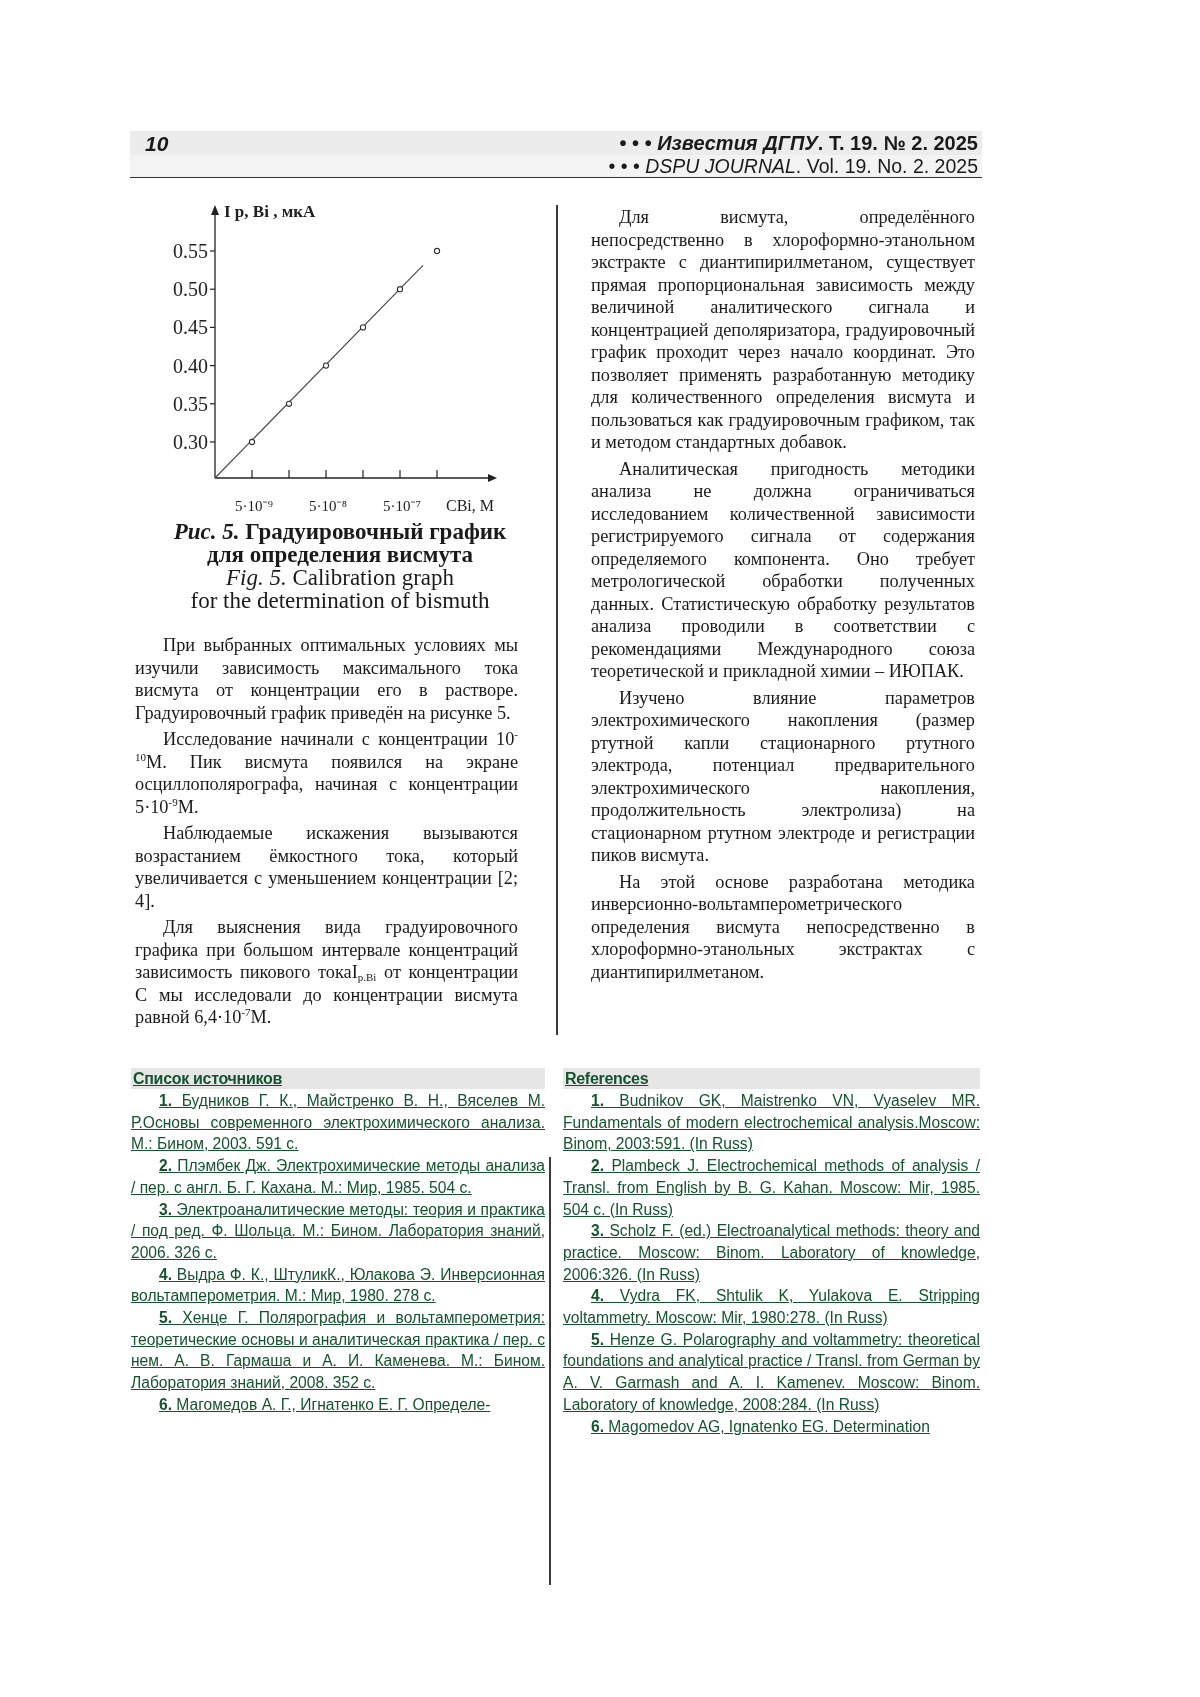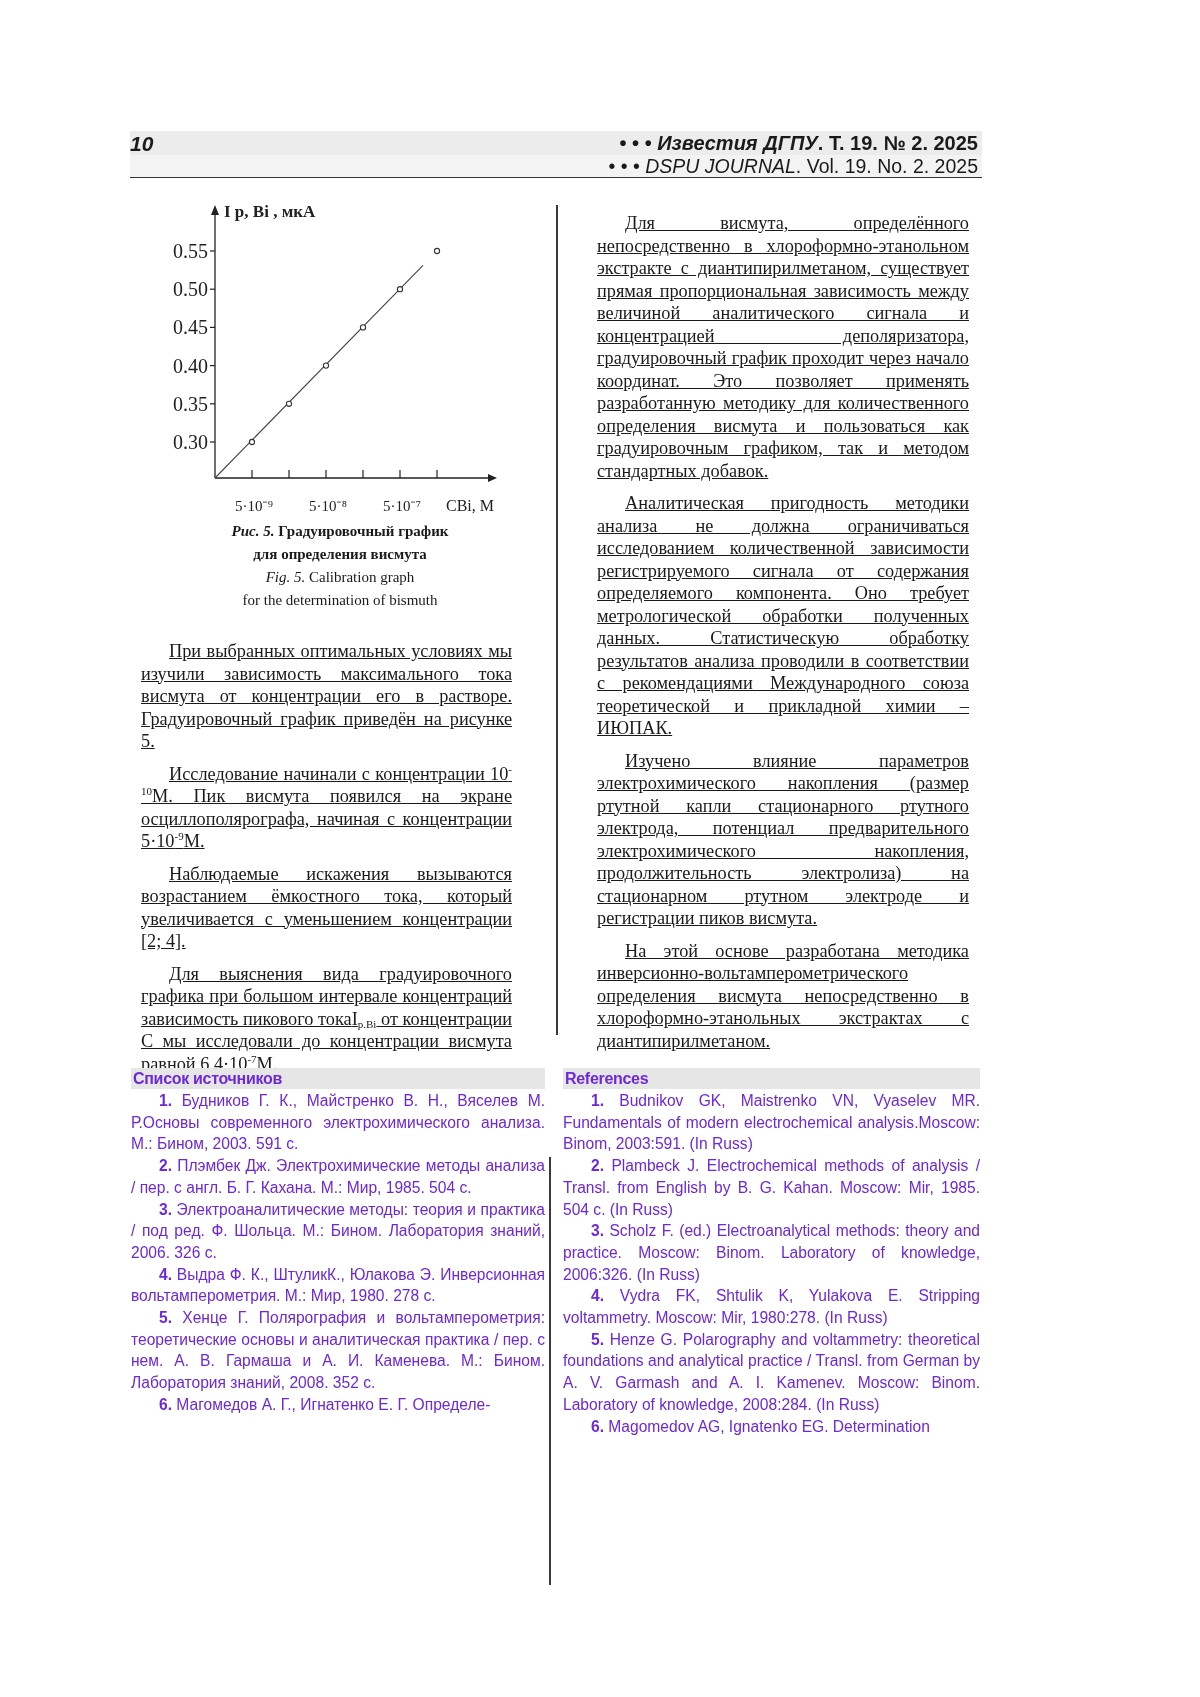--- a/index.html
+++ b/index.html
@@ -4,48 +4,48 @@
 <style>
   html, body { margin:0; padding:0; background:#ffffff; }
   body { width:1200px; height:1697px; position:relative; overflow:hidden; color:#1a1a1a; }
   .serif { font-family: "Liberation Serif", "DejaVu Serif", serif; }
   .sans { font-family: "Liberation Sans", "DejaVu Sans", sans-serif; }
 
   
   .hdr { position:absolute; left:130px; top:131px; width:852px; height:46px; }
   .hdr-row1 { position:absolute; left:0; top:0; width:852px; height:24px; background:#ececec; }
   .hdr-row2 { position:absolute; left:0; top:24px; width:852px; height:22px; background:#f3f3f3; border-bottom:1.5px solid #333; }
-  .page-num { position:absolute; left:0; top:1px; font-size:21px; font-weight:bold; font-style:italic; }
+  .page-num { position:absolute; left:15px; top:1px; font-size:21px; font-weight:bold; font-style:italic; }
   .journal-ru { position:absolute; right:4px; top:1px; font-size:20px; font-weight:bold; }
   .journal-ru i { font-style:italic; }
   .journal-en { position:absolute; right:4px; top:0px; font-size:19.5px; }
   .journal-en i { font-style:italic;margin-top:20px; }
 
   
   .col-divider { position:absolute; left:556px; top:205px; width:2px; height:830px; background:#3a3a3a; }
   .ref-divider { position:absolute; left:549px; top:1157px; width:2px; height:428px; background:#3a3a3a; }
 
   
   .chart { position:absolute; left:140px; top:195px; width:400px; height:330px; }
-  .caption { position:absolute; left:140px; top:520px; width:400px; text-align:center; font-size:15px; line-height:23px; }
+  .caption { position:absolute; left:140px; top:520px; width:400px; text-align:center; font-size:23px; line-height:23px; }
   .caption .ru { font-weight:bold; }
   .caption .ru i { font-style:italic; }
   .caption .en i { font-style:italic; }
 
   
   .col-text { position:absolute; font-size:18.3px; line-height:22.5px; text-align:justify; }
   .col-left { left:131px; top:630px; width:391px; }
   .col-right { left:587px; top:202px; width:392px; }
-  .col-text p { margin:10px; text-indent:28px;text-decoration:underline; }
+  .col-text p { margin:4px; text-indent:28px; }
   .col-text .heading { font-weight:bold; text-indent:28px; }
   sup { font-size:11px; line-height:0; vertical-align:7px; }
   sub { font-size:11px; line-height:0; vertical-align:-3px; }
 
   
-  .refs { position:absolute; font-size:15.6px; line-height:21.7px; text-align:justify; color:#6d28d9; }
+  .refs { position:absolute; font-size:15.6px; line-height:21.7px; text-align:justify; color:#14532d;text-decoration:underline; }
   .refs-left { left:131px; top:1068px; width:414px; }
   .refs-right { left:563px; top:1068px; width:417px; }
   .refs .refs-title { background:#e6e6e6; font-weight:bold; font-size:16px; padding-left:2px; height:21px; line-height:21px; letter-spacing:-0.3px; margin-bottom:1px; }
   .refs p { margin:0; text-indent:28px; }
   .refs b { font-weight:bold; }
 </style>
 </head>
 <body>
 
 <div class="hdr sans">

